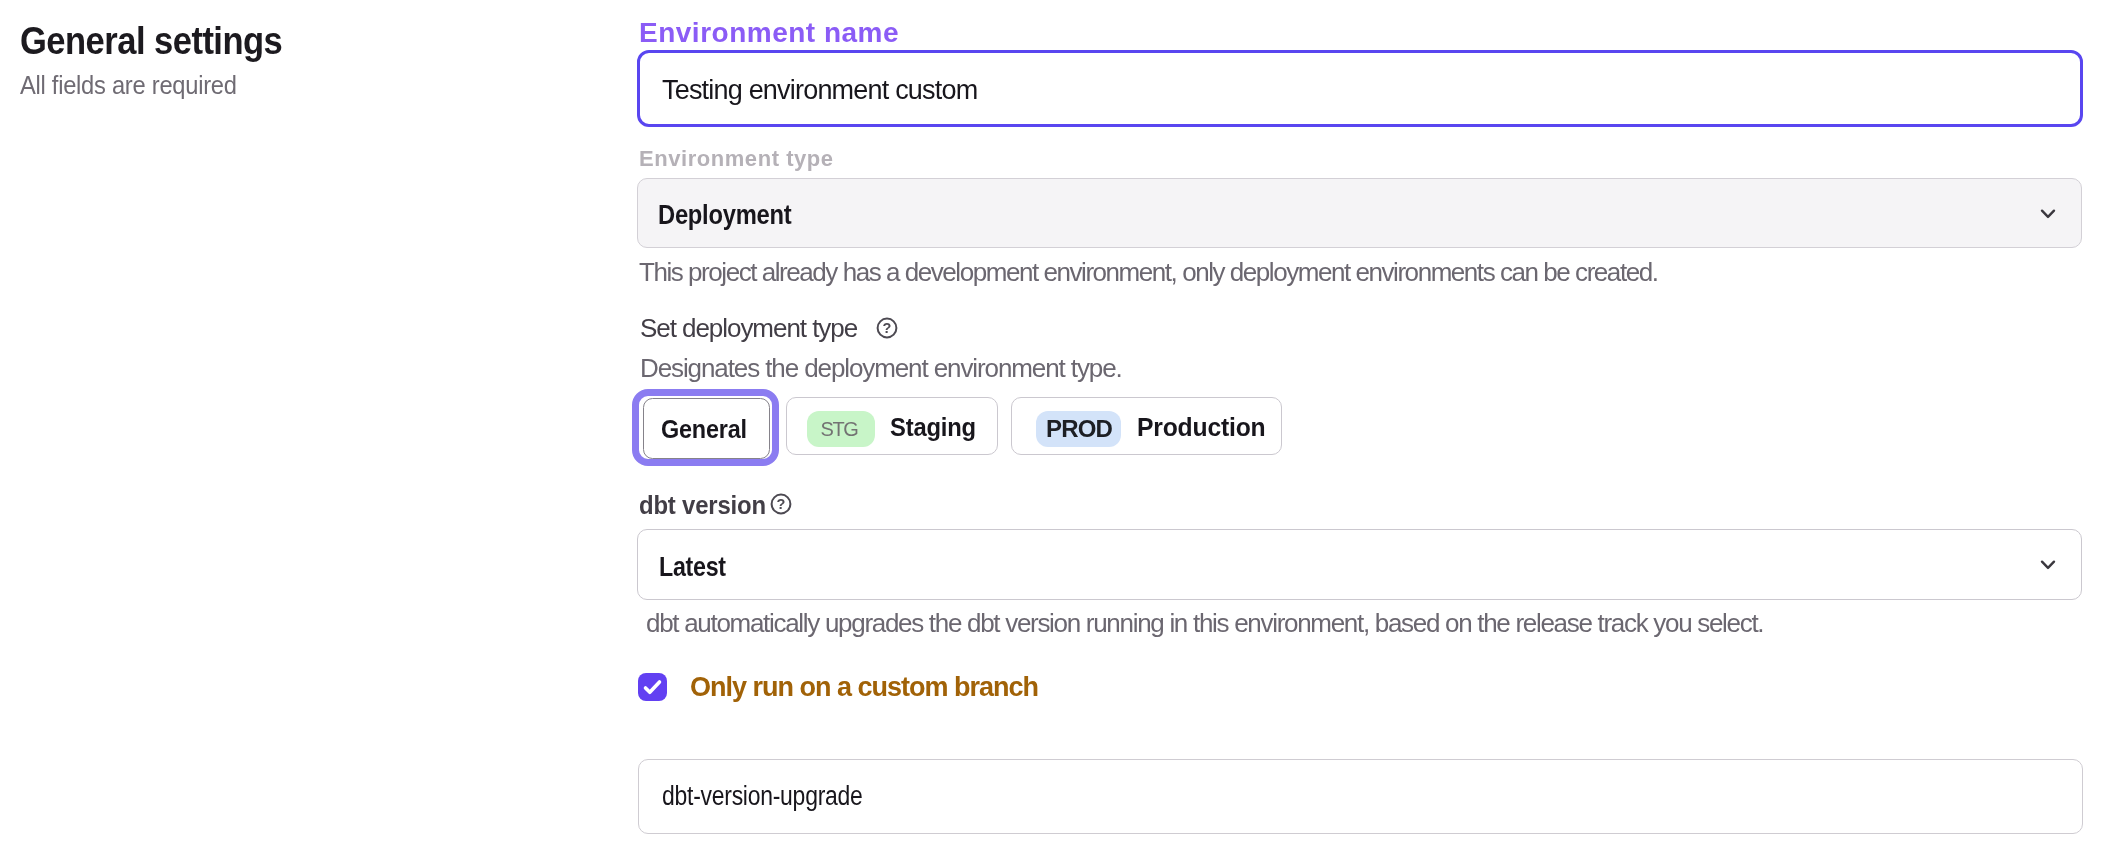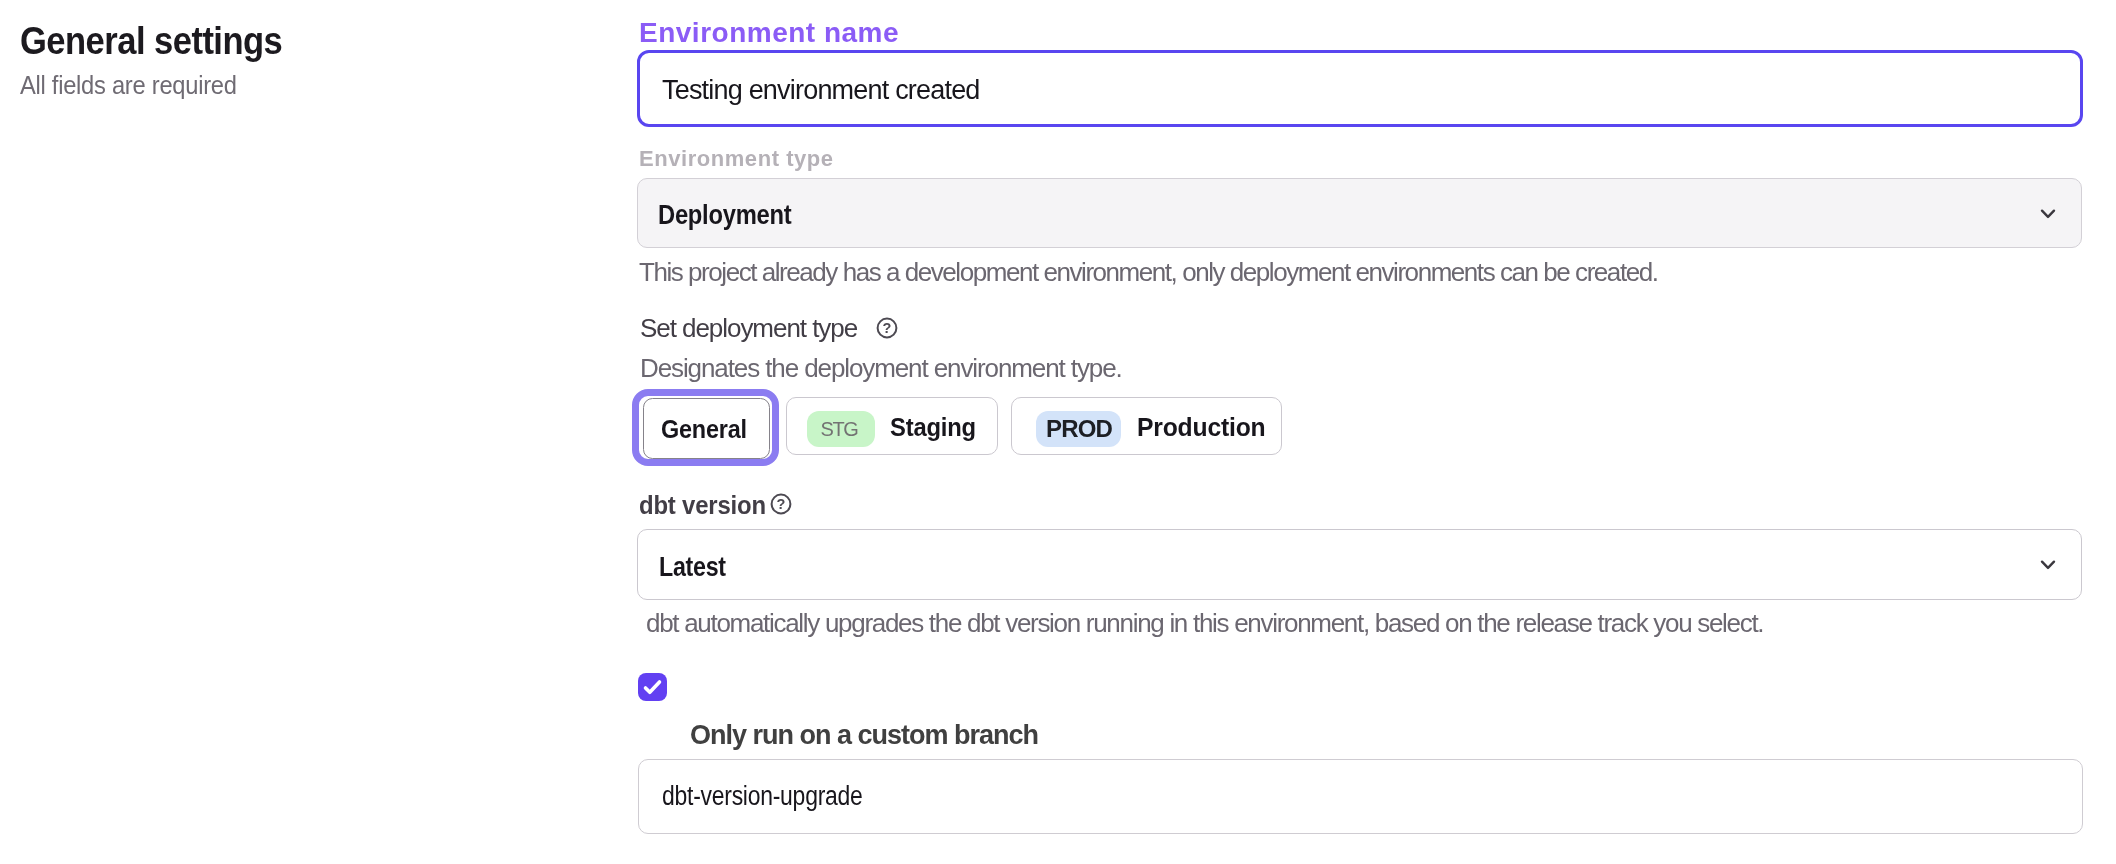--- a/index.html
+++ b/index.html
@@ -6,21 +6,21 @@
 body { position:relative; }
 .t { position:absolute; white-space:nowrap; }
 </style></head>
 <body>
 
 <div class="t" style="left:20px; top:21.4px; font-size:39px; line-height:39px; font-weight:bold; color:#1c1a1f; letter-spacing:-0.6px; transform:scaleX(0.886); transform-origin:left top;">General settings</div>
 <div class="t" style="left:20px; top:71.6px; font-size:26.5px; line-height:26.5px; color:#6f6b73; letter-spacing:-0.3px; transform:scaleX(0.895); transform-origin:left top;">All fields are required</div>
 
 <div class="t" style="left:639px; top:22px; font-size:28px; line-height:22px; font-weight:bold; color:#8b5cf6; letter-spacing:0.5px;">Environment name</div>
 <div style="position:absolute; left:637px; top:49.6px; width:1445.5px; height:77.6px; background:#fff; border:3px solid #5946f0; border-radius:12px;"></div>
-<div class="t" style="left:662px; top:76.9px; font-size:27px; line-height:27px; color:#18161c; letter-spacing:-0.8px;">Testing environment created</div>
+<div class="t" style="left:662px; top:76.9px; font-size:27px; line-height:27px; color:#18161c; letter-spacing:-0.8px;">Testing environment custom</div>
 
 <div class="t" style="left:639px; top:148.3px; font-size:22px; line-height:22px; font-weight:bold; color:#b5b1b7; letter-spacing:0.55px;text-align:center;">Environment type</div>
 <div style="position:absolute; left:637px; top:177.8px; width:1444.5px; height:70.4px; background:#f5f4f6; border:1.5px solid #d3d0d6; border-radius:10px;"></div>
 <div class="t" style="left:658px; top:201.9px; font-size:27px; line-height:27px; font-weight:bold; color:#18161c; letter-spacing:-0.3px; transform:scaleX(0.88); transform-origin:left center;">Deployment</div>
 <svg style="position:absolute; left:2040px; top:209px;" width="16" height="10" viewBox="0 0 16 10">
     <path d="M2 1.7 L8 7.9 L14 1.7" stroke="#3b383f" stroke-width="2.4" fill="none" stroke-linecap="round" stroke-linejoin="round"></path>
   </svg>
 <div class="t" style="left:639px; top:258.8px; font-size:26px; line-height:26px; color:#6b6770; letter-spacing:-1.45px;">This project already has a development environment, only deployment environments can be created.</div>
 
 <div class="t" style="left:640px; top:315.2px; font-size:26px; line-height:26px; font-weight:normal; color:#423e46; letter-spacing:-1.05px;">Set deployment type</div>
@@ -53,17 +53,17 @@
 <div class="t" style="left:659px; top:553.8px; font-size:27px; line-height:27px; font-weight:bold; color:#18161c; letter-spacing:-0.3px; transform:scaleX(0.86); transform-origin:left center;">Latest</div>
 <svg style="position:absolute; left:2040px; top:560px;" width="16" height="10" viewBox="0 0 16 10">
     <path d="M2 1.7 L8 7.9 L14 1.7" stroke="#3b383f" stroke-width="2.4" fill="none" stroke-linecap="round" stroke-linejoin="round"></path>
   </svg>
 <div class="t" style="left:638px; top:610.4px; font-size:26px; line-height:26px; color:#6b6770; letter-spacing:-1.3px;margin-left:8px;">dbt automatically upgrades the dbt version running in this environment, based on the release track you select.</div>
 
 <div style="position:absolute; left:638.2px; top:672.9px; width:28.5px; height:28.5px; background:#6240f2; border-radius:8px;"></div>
 <svg style="position:absolute; left:638.2px; top:672.9px;" width="29" height="29" viewBox="0 0 29 29">
     <path d="M7.5 15 l4.3 4.3 L21.5 9" stroke="#fff" stroke-width="3.6" fill="none" stroke-linecap="round" stroke-linejoin="round"></path>
   </svg>
-<div class="t" style="left:690px; top:673.5px; font-size:27px; line-height:27px; font-weight:bold; color:#404040; letter-spacing:-1.0px;margin-top:48px;">Only run on a custom branch</div>
+<div class="t" style="left:690px; top:673.5px; font-size:27px; line-height:27px; font-weight:bold; color:#a16207; letter-spacing:-1.0px;">Only run on a custom branch</div>
 
 <div class="t" style="left:639.5px; top:765px; font-size:22px; line-height:22px; font-weight:bold; color:#000000; letter-spacing:-0.55px;">Custom branch</div>
 <div style="position:absolute; left:637.5px; top:759.4px; width:1445px; height:74.3px; background:#fff; border:1.5px solid #cfccd2; border-radius:10px;"></div>
 <div class="t" style="left:662.3px; top:782.8px; font-size:27px; line-height:27px; color:#18161c; letter-spacing:-0.3px; transform:scaleX(0.85); transform-origin:left center;">dbt-version-upgrade</div>
 
 </body></html>

